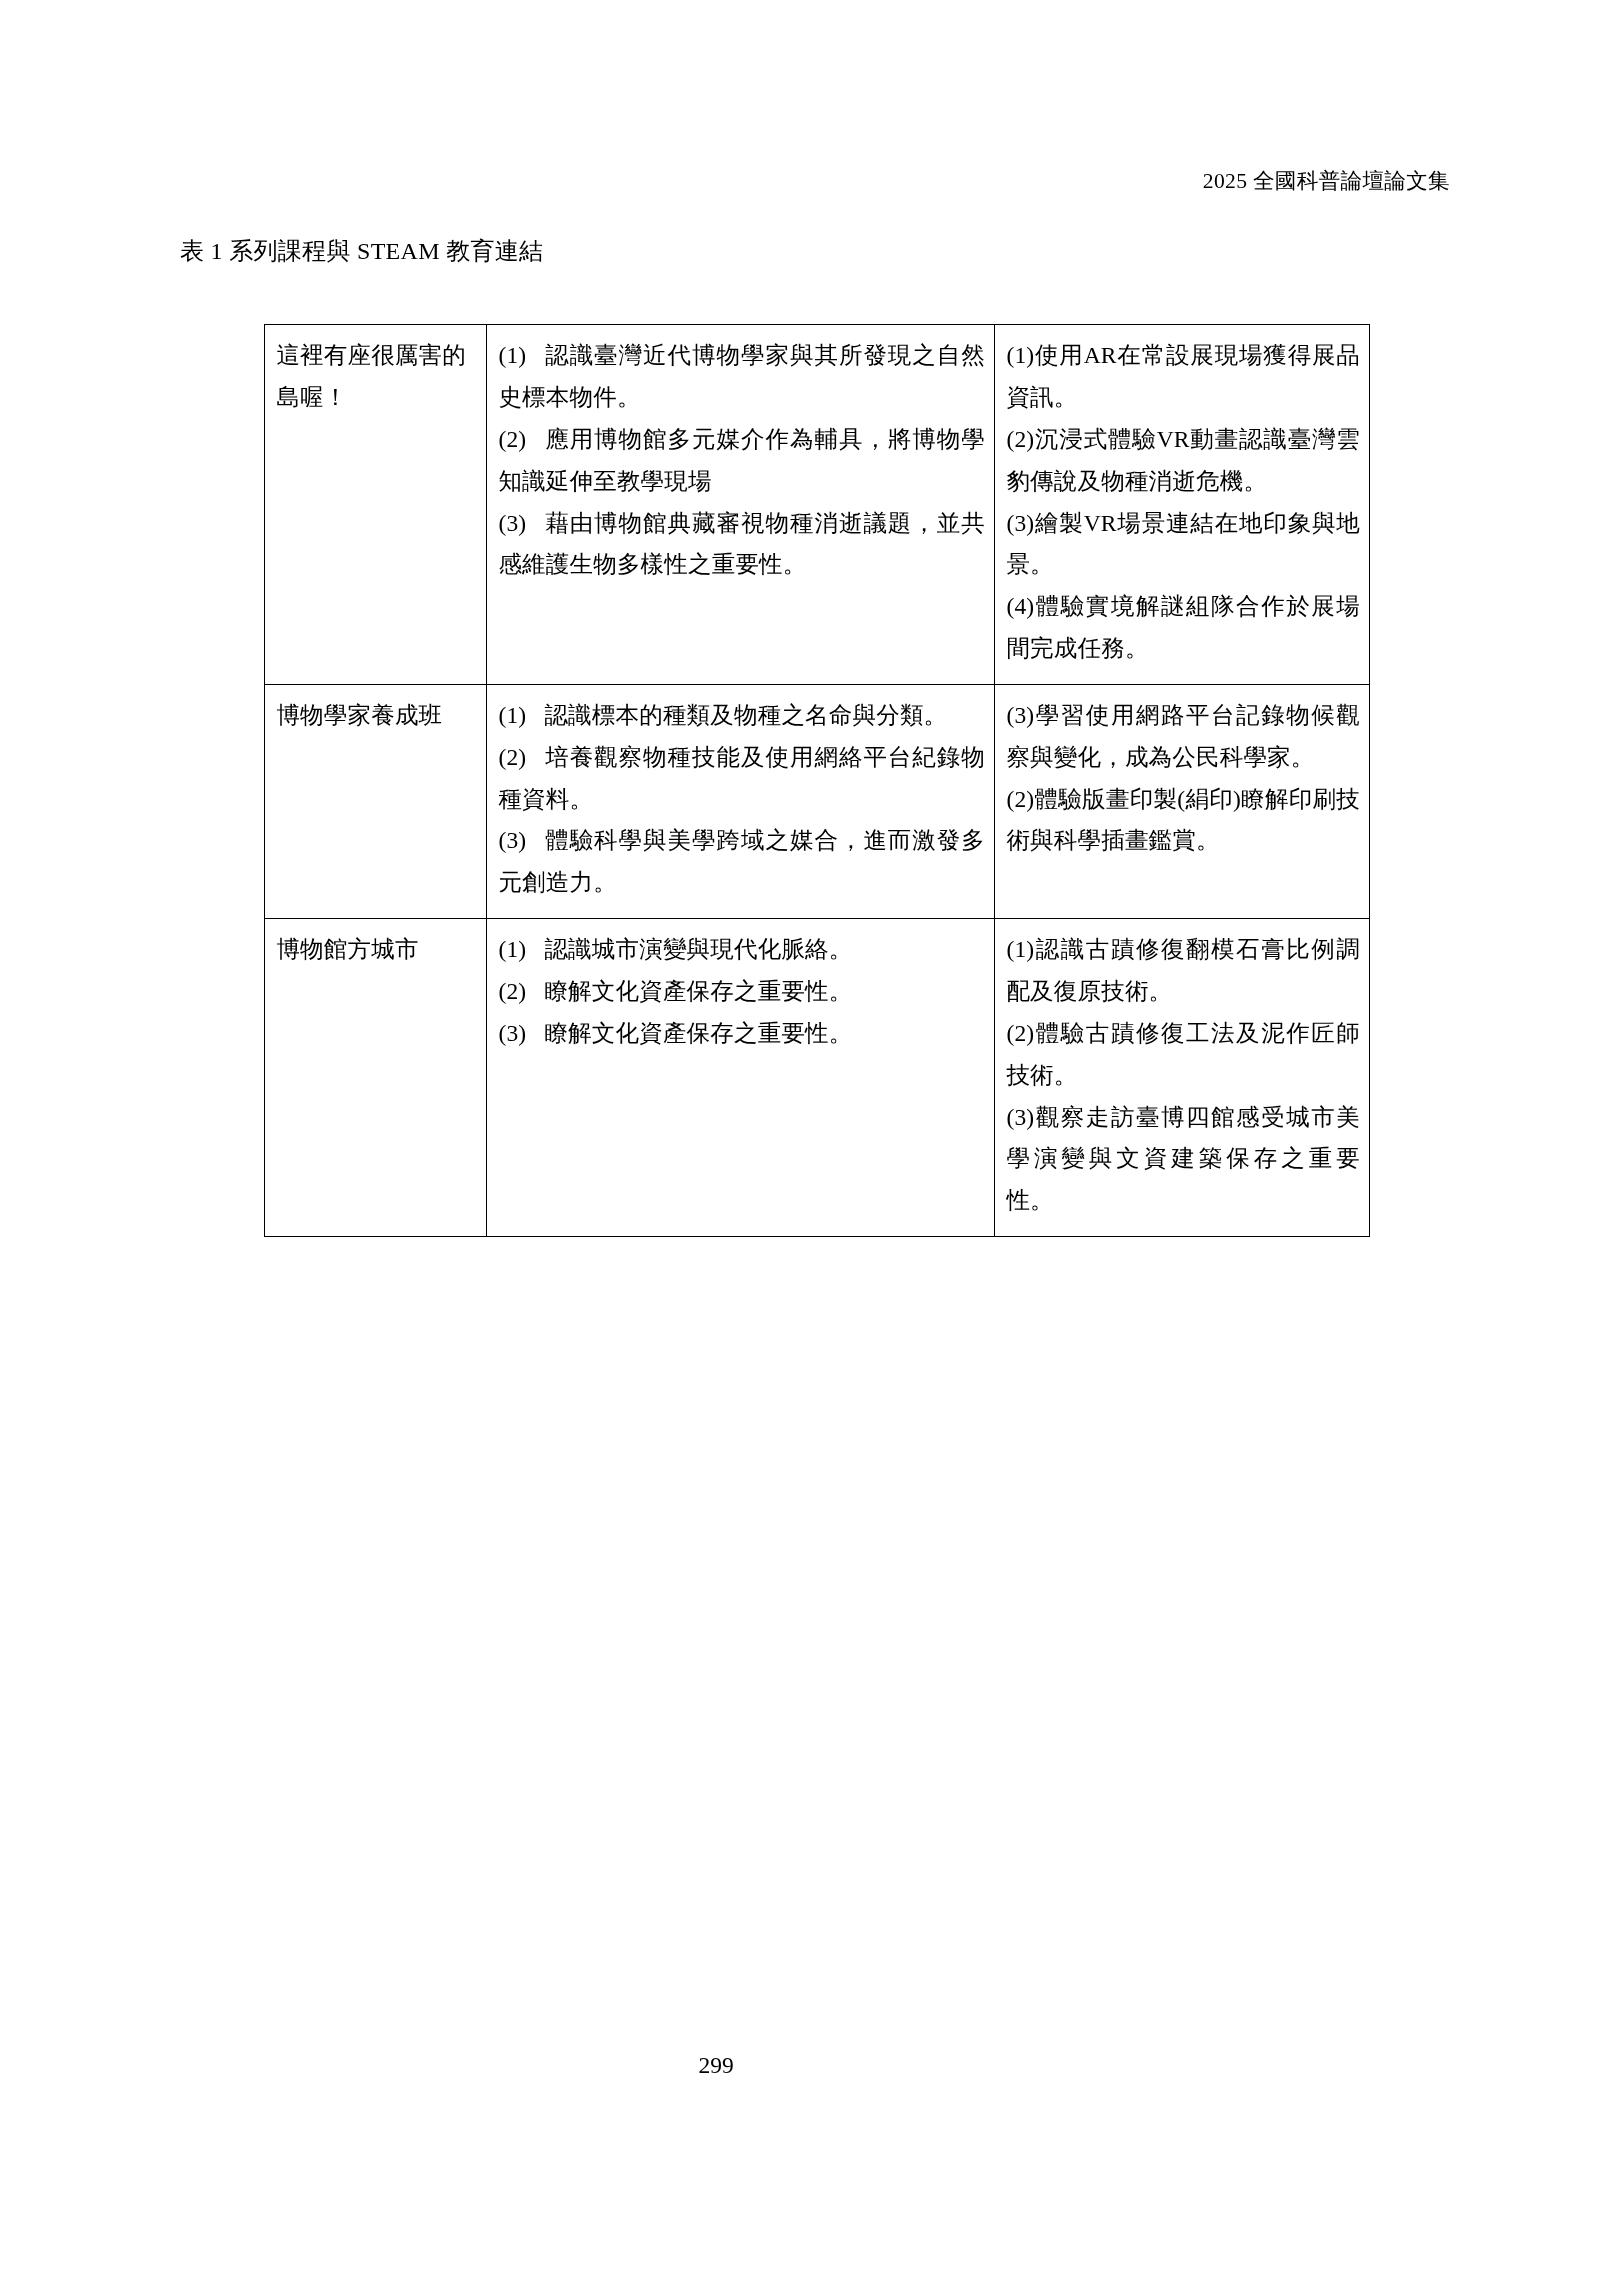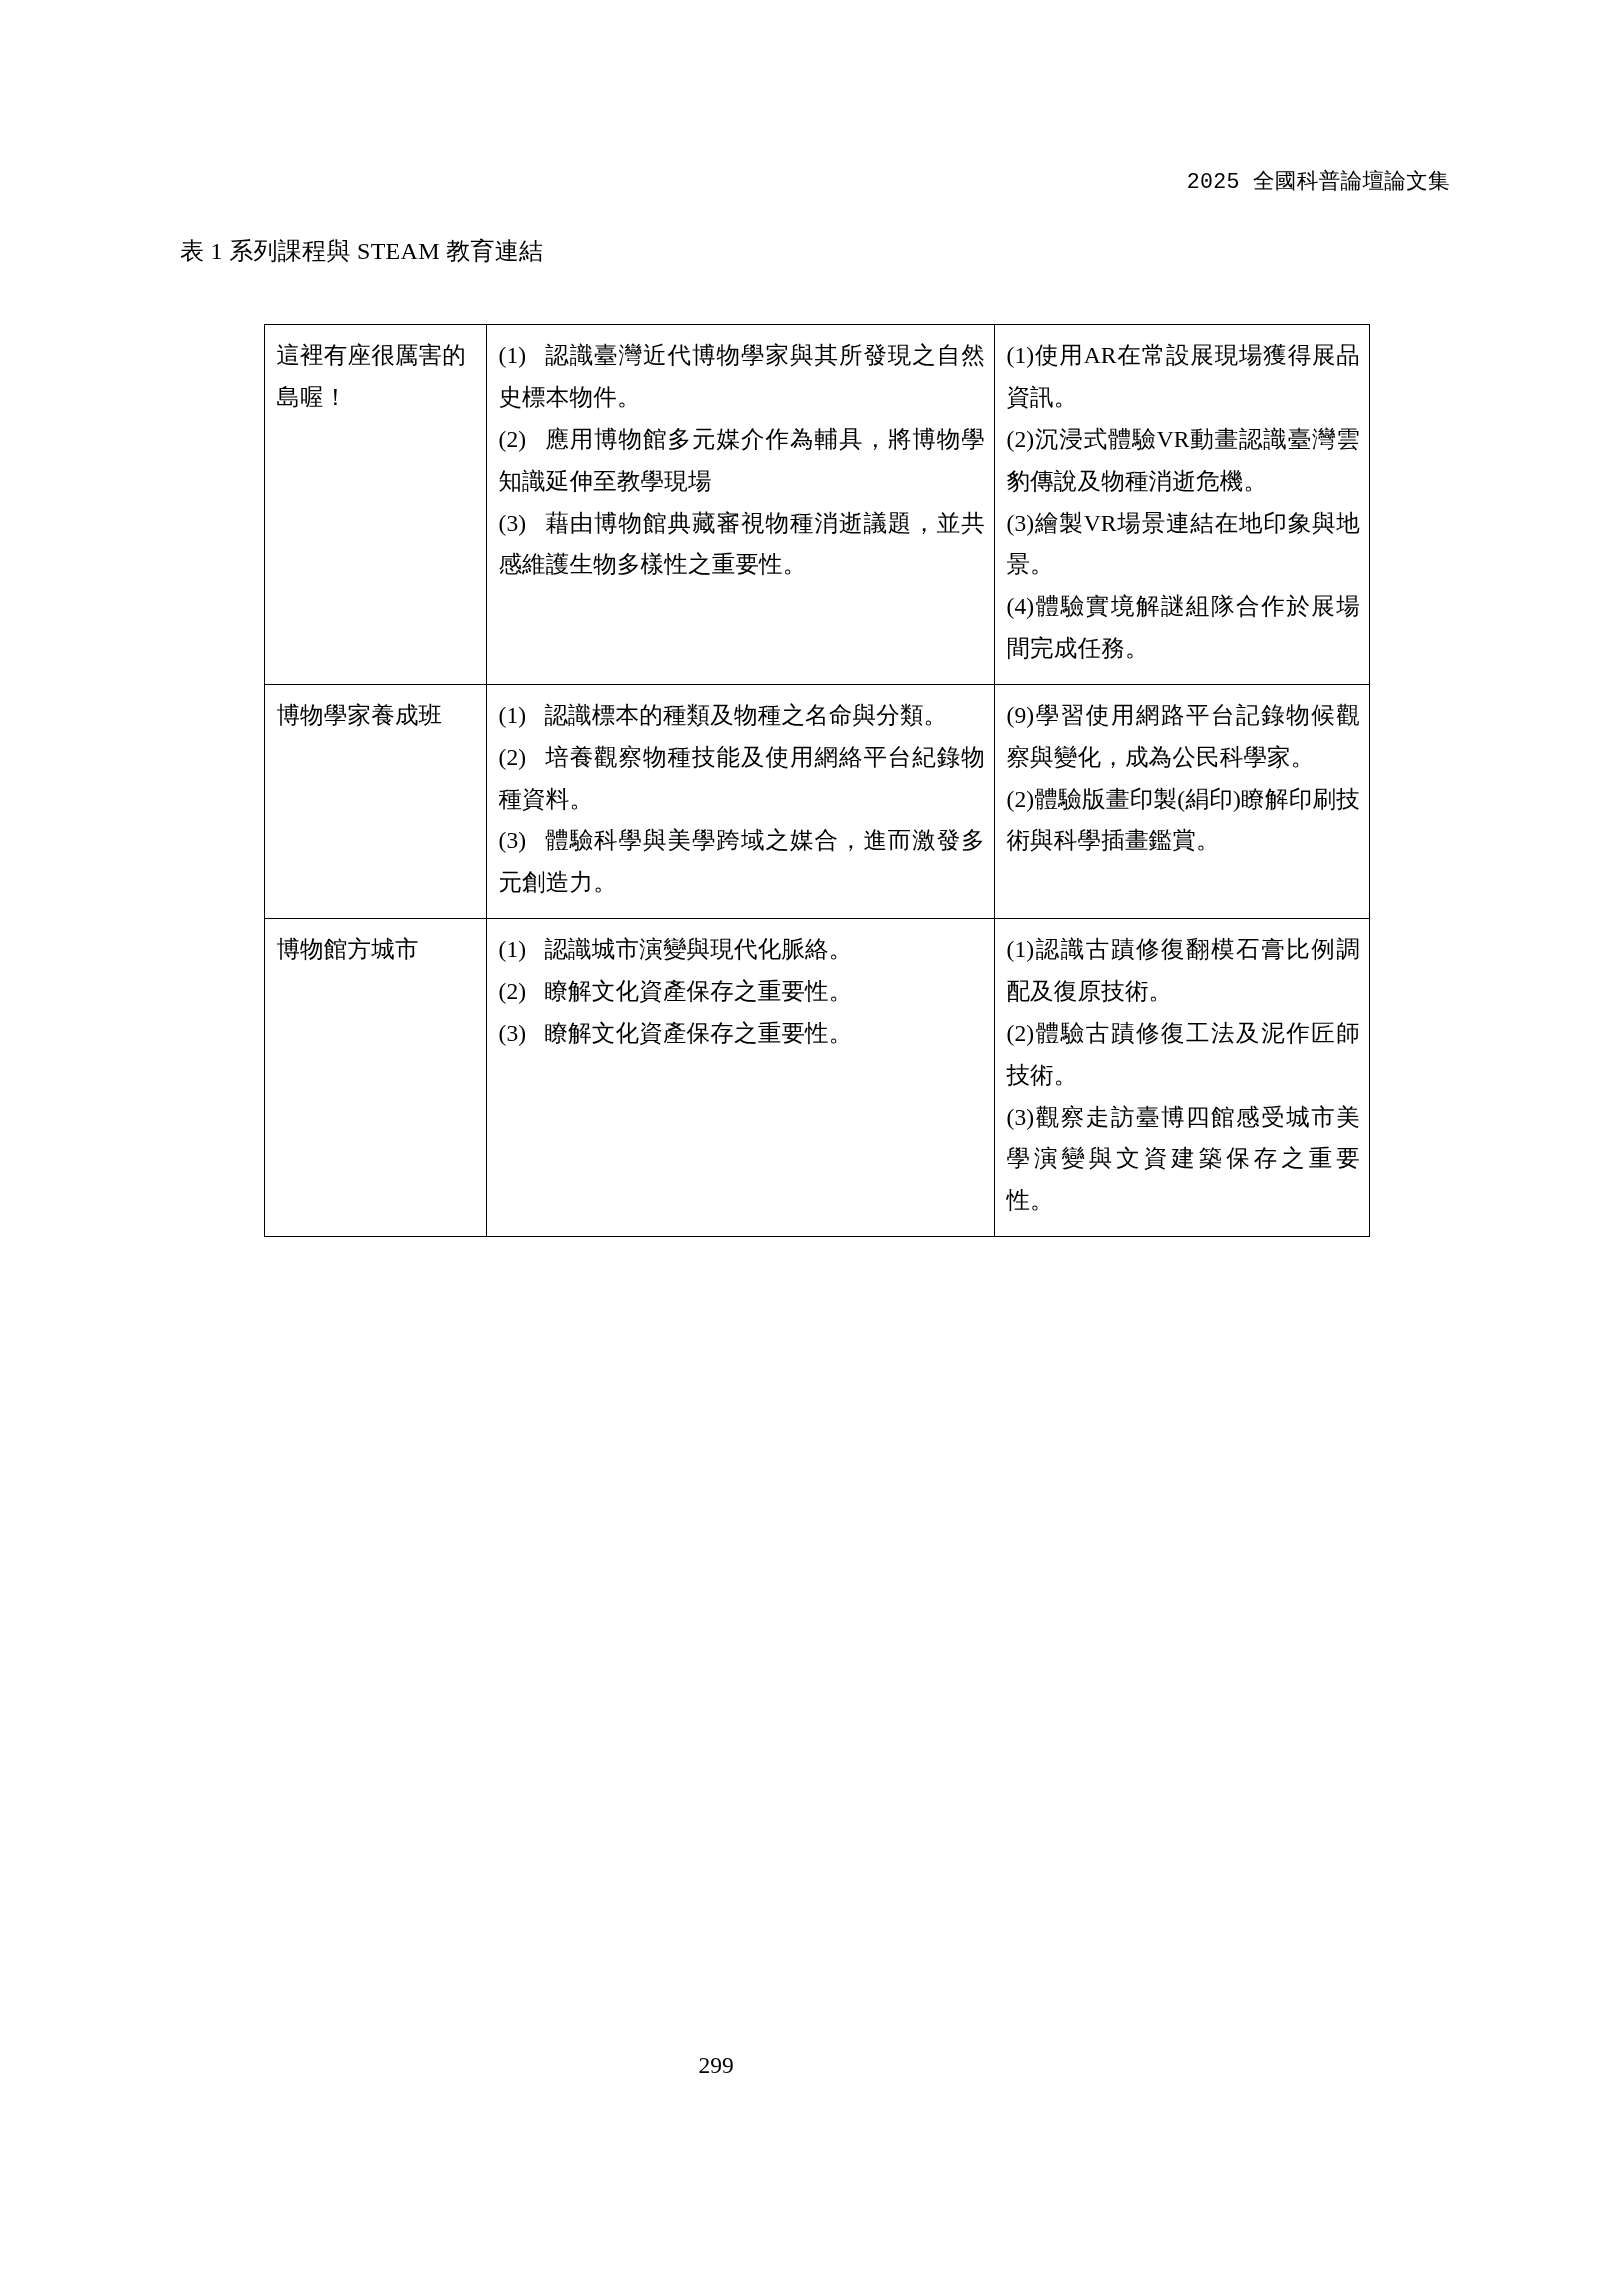--- a/index.html
+++ b/index.html
@@ -21,21 +21,20 @@
     box-sizing: border-box;
     padding: 0;
   }
   .running-head {
     position: absolute;
     top: 166px;
     right: 170px;
     font-size: 21.6px;
     letter-spacing: 0.3px;
     white-space: nowrap;
-    font-family: Liberation Mono, monospace;
   }
   .table-caption {
     position: absolute;
     top: 235px;
     left: 180px;
     font-size: 24px;
     letter-spacing: 0.3px;
     white-space: nowrap;
   }
   table.steam-table {
@@ -129,21 +128,21 @@
       <tr>
         <td class="col1-cell">
           <p>博物學家養成班</p>
         </td>
         <td class="col2-cell">
           <span class="obj-line"><span class="num">(1)</span><span>認識標本的種類及物種之名命與分類。</span></span>
           <span class="obj-line"><span class="num">(2)</span><span>培養觀察物種技能及使用網絡平台紀錄物種資料。</span></span>
           <span class="obj-line"><span class="num">(3)</span><span>體驗科學與美學跨域之媒合，進而激發多元創造力。</span></span>
         </td>
         <td class="col3-cell">
-          <p>(9)學習使用網路平台記錄物候觀察與變化，成為公民科學家。</p>
+          <p>(3)學習使用網路平台記錄物候觀察與變化，成為公民科學家。</p>
           <p>(2)體驗版畫印製(絹印)瞭解印刷技術與科學插畫鑑賞。</p>
         </td>
       </tr>
 
       <tr>
         <td class="col1-cell">
           <p>博物館方城市</p>
         </td>
         <td class="col2-cell">
           <span class="obj-line"><span class="num">(1)</span><span>認識城市演變與現代化脈絡。</span></span>

